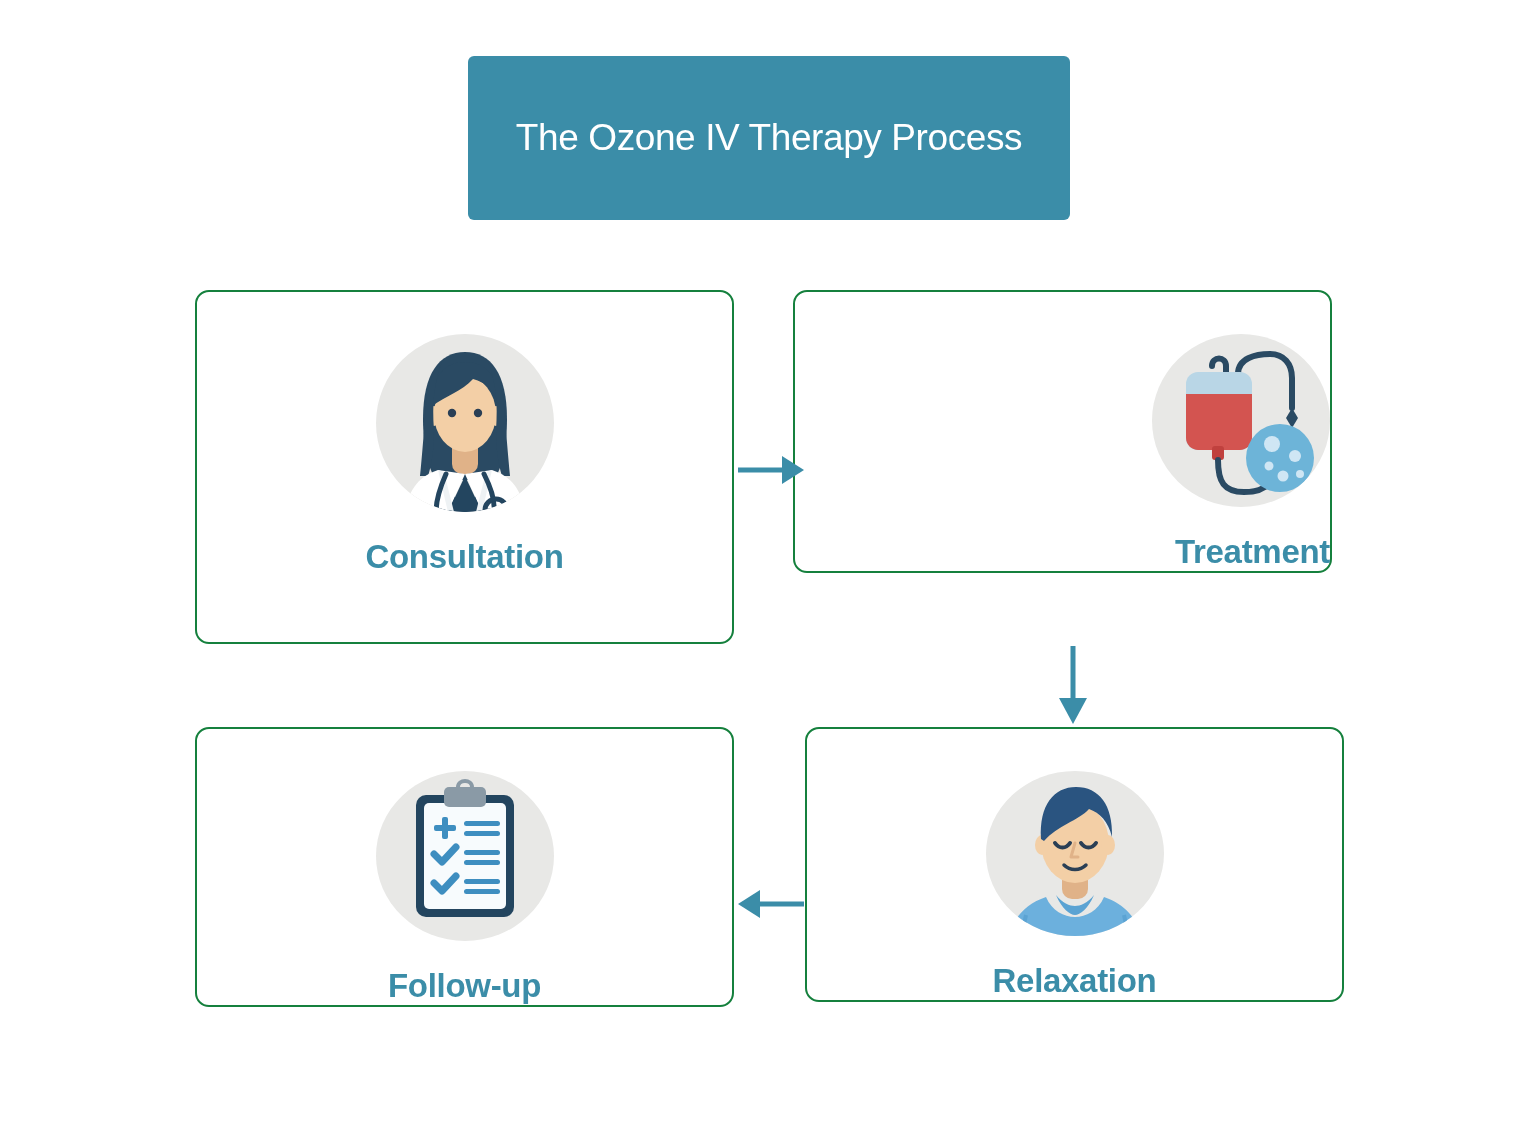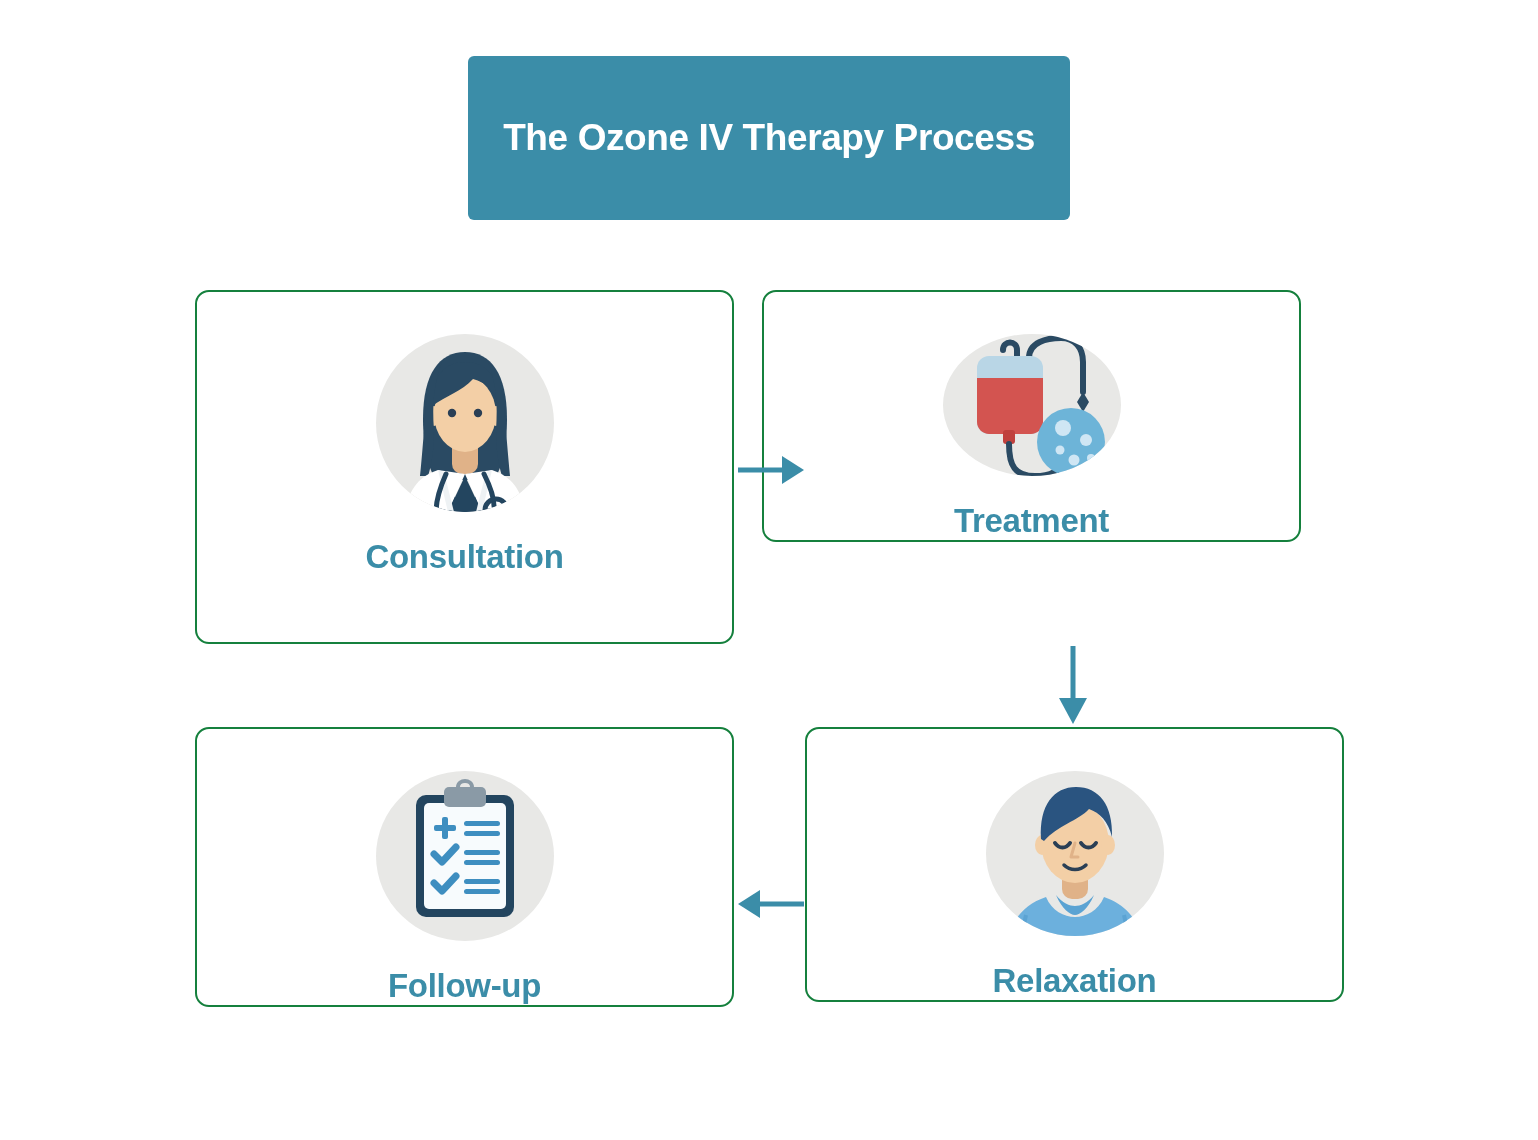--- a/index.html
+++ b/index.html
@@ -21,38 +21,38 @@
     height: 164px;
     background: #3b8da8;
     border-radius: 6px;
     display: flex;
     align-items: center;
     justify-content: center;
   }
   .title-text {
     color: #ffffff;
     font-size: 37px;
-    font-weight: bold;
+    font-weight: normal;
     letter-spacing: -0.4px;
     text-align: center;
     white-space: nowrap;
   }
 
   
   .card {
     position: absolute;
     background: #ffffff;
     border: 2px solid #15803d;
     border-radius: 14px;
     display: flex;
     flex-direction: column;
     align-items: center;
   }
   .card-c1 { left: 195px;  top: 290px;  width: 539px; height: 354px; }
-  .card-c2 { left: 762px;  top: 290px;  width: 539px; height: 252px; }
+  .card-c2 { left: 793px;  top: 290px;  width: 539px; height: 283px; align-items: flex-end; }
   .card-c3 { left: 195px;  top: 727px;  width: 539px; height: 280px; }
   .card-c4 { left: 805px;  top: 727px;  width: 539px; height: 275px; }
 
   .icon-wrap {
     margin-top: 42px;
     width: 178px;
     height: 178px;
     border-radius: 50%;
     background: #e8e8e6;
     display: flex;

